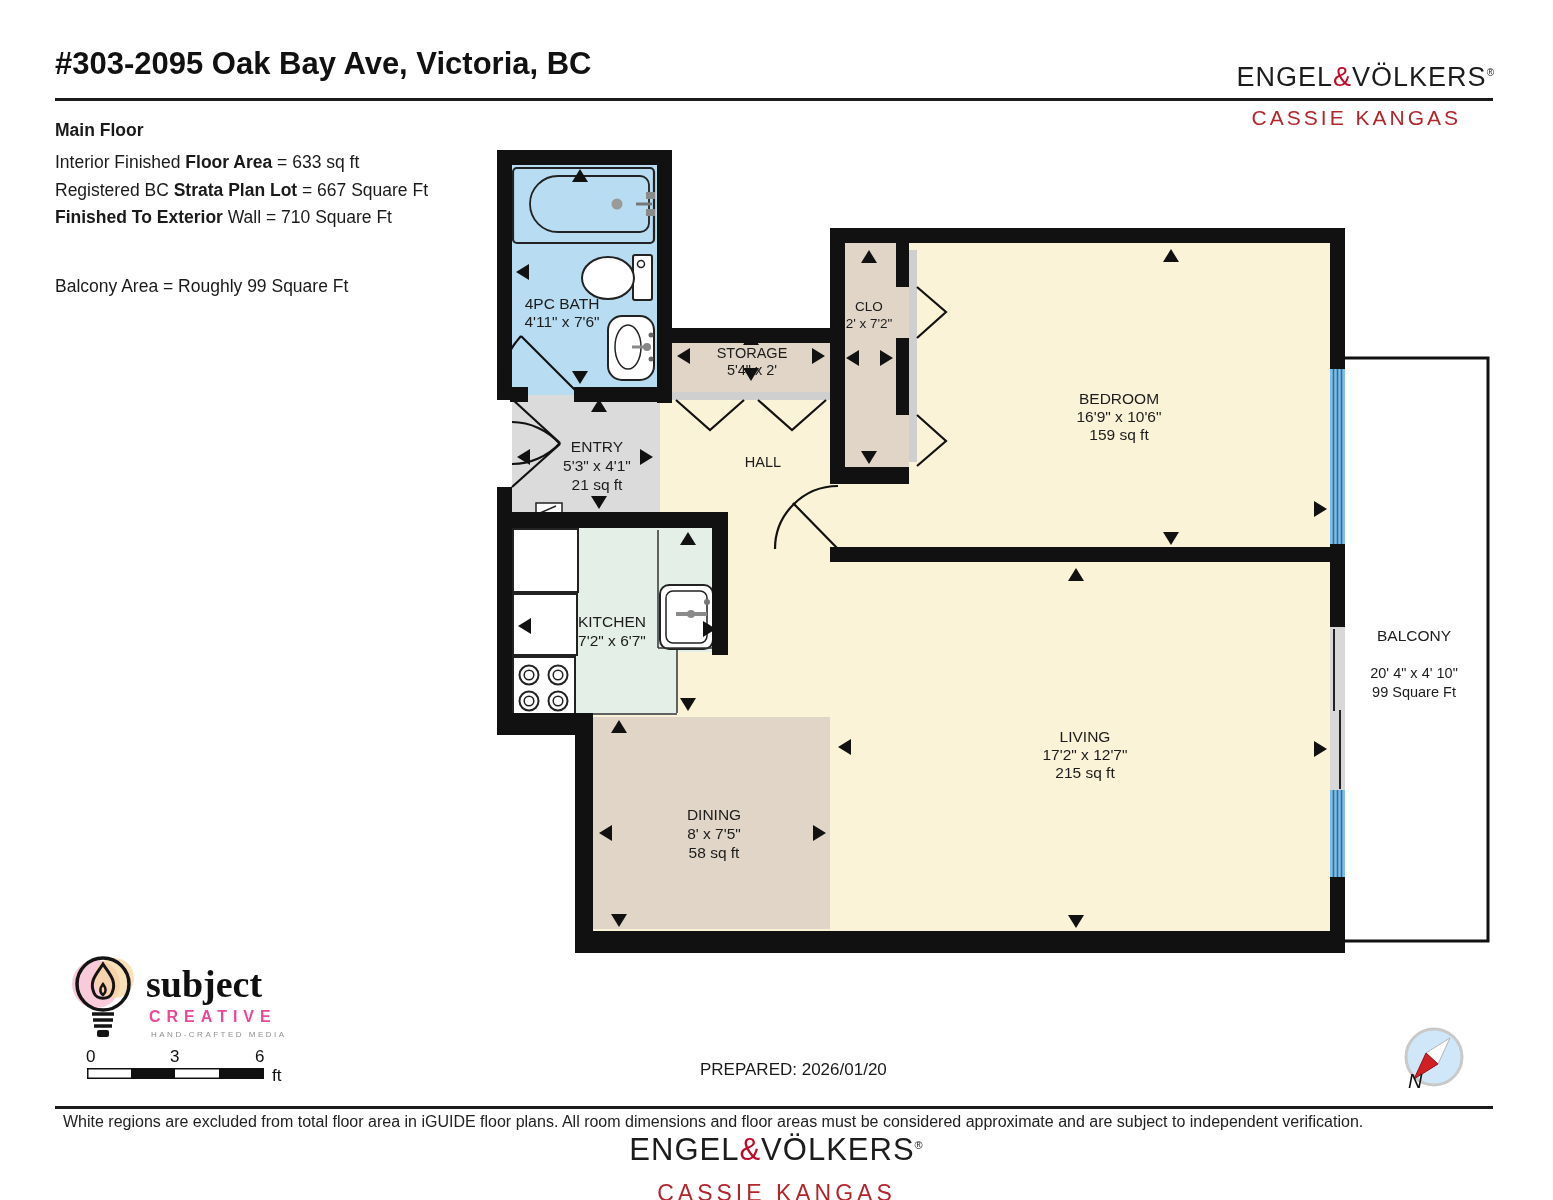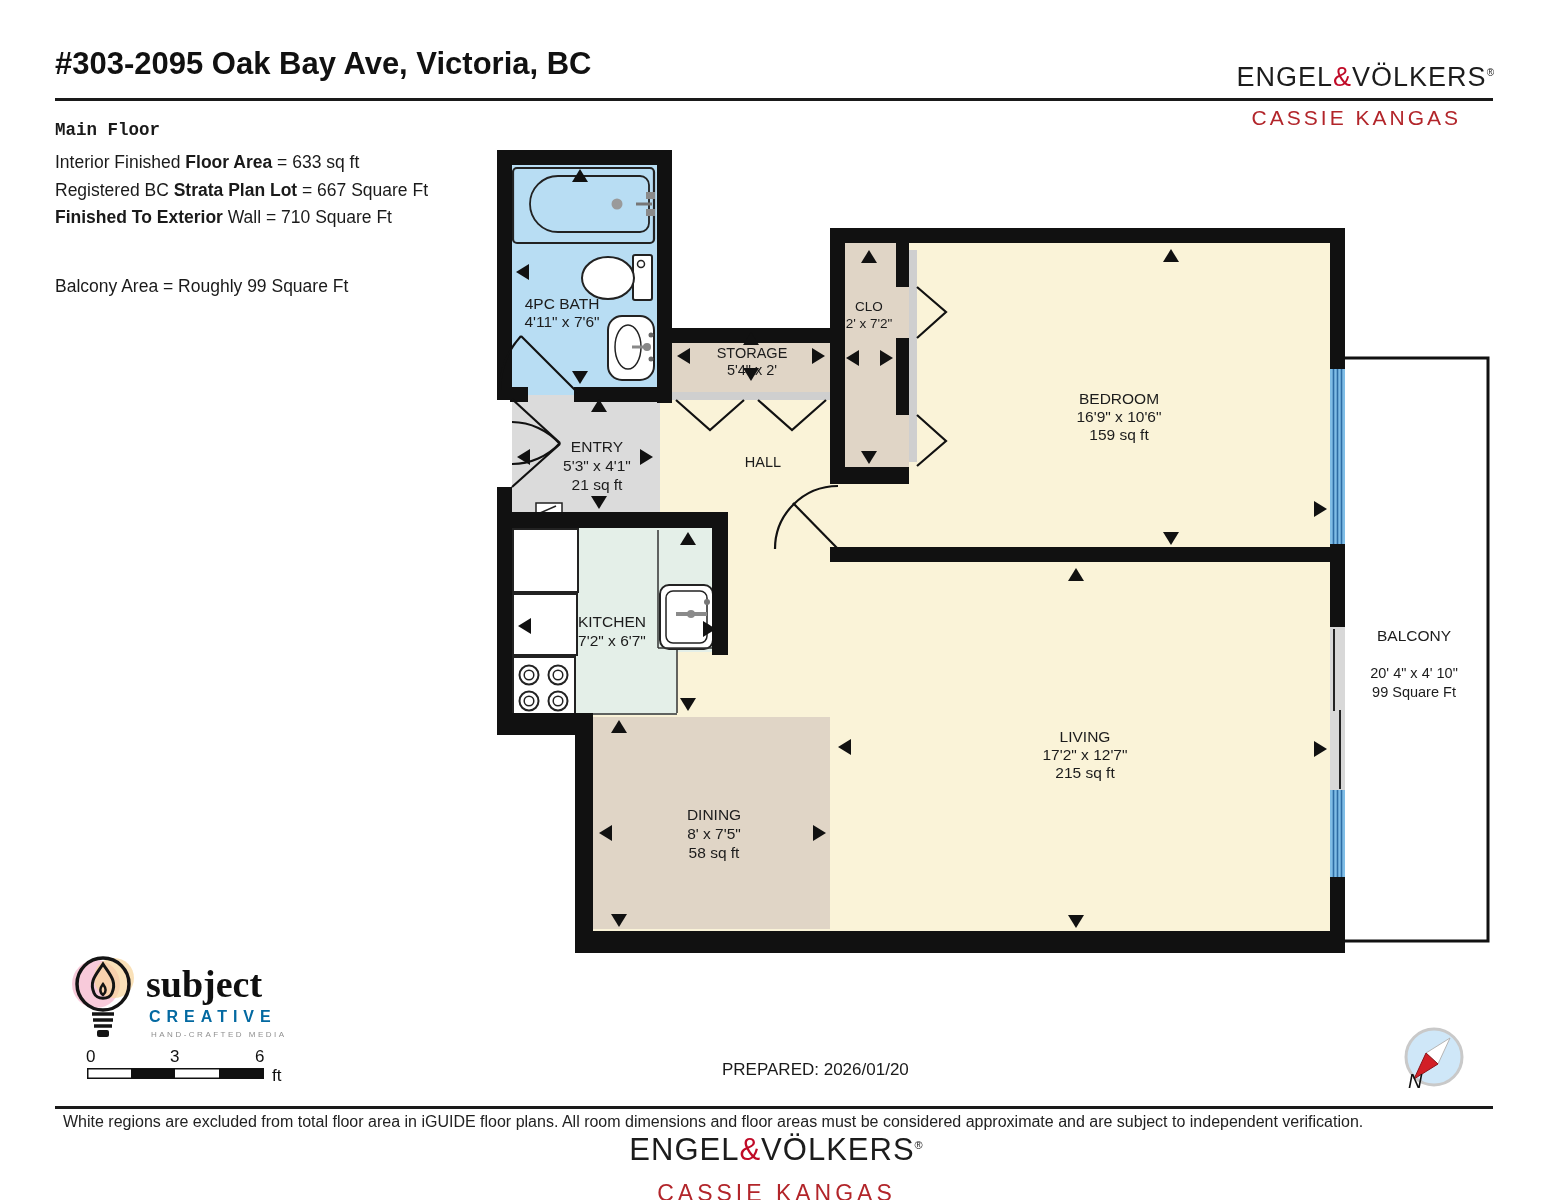--- a/index.html
+++ b/index.html
@@ -1,36 +1,36 @@
 <!DOCTYPE html>
 <html><head>
 <meta charset="utf-8">
 <style>
   html,body{margin:0;padding:0;background:#fff;}
   .page{position:relative;width:1553px;height:1200px;background:#ffffff;overflow:hidden;
         font-family:"Liberation Sans",sans-serif;color:#1a1a1a;border-radius:14px;}
   .abs{position:absolute;}
   .title{font-size:31px;font-weight:bold;letter-spacing:0px;color:#111;}
   .rule{background:#1a1a1a;height:3px;}
-  .floorlabel{font-size:17.5px;font-weight:bold;font-family:Liberation Mono, monospace;}
+  .floorlabel{font-size:17.5px;font-weight:bold;}
   .infoline{font-size:17.5px;}
   .infoline .b{font-weight:bold;}
   .ev-logo{font-size:27px;color:#1c1c1c;letter-spacing:1px;white-space:nowrap;}
   .ev-logo .amp{color:#c00a27;}
   .ev-logo sup{font-size:10px;vertical-align:super;}
   .ev-agent{font-size:21px;letter-spacing:3px;color:#b2252a;white-space:nowrap;}
   .ev-logo-big{font-size:31px;color:#1c1c1c;letter-spacing:1px;white-space:nowrap;}
   .ev-logo-big .amp{color:#c00a27;}
   .ev-logo-big sup{font-size:11px;vertical-align:super;}
   .ev-agent-big{font-size:23px;letter-spacing:4px;color:#b2252a;white-space:nowrap;}
   .disclaimer{font-size:16px;color:#222;}
   .prepared{font-size:17px;font-weight:500;color:#1a1a1a;}
   .mls{font-size:15px;color:#701a75;margin-top:23px;}
   .purely-word{font-family:"Liberation Serif",serif;font-weight:bold;font-size:38px;color:#101010;}
-  .purely-creative{font-size:16px;font-weight:bold;letter-spacing:6px;color:#0369a1;}
+  .purely-creative{font-size:16px;font-weight:bold;letter-spacing:6px;color:#ec4899;}
   .purely-tag{font-size:8px;letter-spacing:2.5px;color:#8f8f8f;}
   .scale-num{font-size:17px;color:#111;}
   .scale-ft{font-size:17px;color:#111;text-align:center;}
   .north{font-size:20px;font-style:italic;color:#111;}
   svg text{font-family:"Liberation Sans",sans-serif;fill:#1c1c1c;}
   .lbl{font-size:15.5px;}
   .lbl-md{font-size:14.5px;}
   .lbl-sm{font-size:13.5px;}
 </style>
 </head>
@@ -282,21 +282,21 @@
   <div class="abs scale-num" style="left:255px;top:1047px;">6</div>
   <svg class="abs" style="left:87px;top:1068px;" width="180" height="12" viewBox="0 0 180 12">
     <rect x="0" y="0" width="44" height="10" fill="#ffffff"></rect>
     <rect x="44" y="0" width="44" height="10" fill="#111111"></rect>
     <rect x="88" y="0" width="44" height="10" fill="#ffffff"></rect>
     <rect x="132" y="0" width="44" height="10" fill="#111111"></rect>
     <rect x="0.75" y="0.75" width="175.5" height="9.5" fill="none" stroke="#111" stroke-width="1.5"></rect>
   </svg>
   <div class="abs scale-ft" style="left:272px;top:1066px;">ft</div>
 
-  <div class="abs prepared" style="left:700px;top:1060px;margin-left:22px;">PREPARED: 2026/01/20</div>
+  <div class="abs prepared" style="left:700px;top:1060px;">PREPARED: 2026/01/20</div>
 
   <svg class="abs" style="left:1398px;top:1024px;" width="72" height="80" viewBox="0 0 72 80">
     <circle cx="36" cy="33" r="28" fill="#cfe7f8" stroke="#c9c9c9" stroke-width="3"></circle>
     <polygon points="52,14 28,29 40,40" fill="#ffffff" stroke="#b5b5b5" stroke-width="1"></polygon>
     <polygon points="16,55 28,29 40,40" fill="#d21f26" stroke="#8e1418" stroke-width="1"></polygon>
   </svg>
   <div class="abs north" style="left:1408px;top:1070px;">N</div>
 
   <div class="abs rule" style="left:55px;top:1106px;width:1438px;"></div>
   <div class="abs disclaimer" style="left:63px;top:1113px;width:1430px;">White regions are excluded from total floor area in iGUIDE floor plans. All room dimensions and floor areas must be considered approximate and are subject to independent verification.</div>

